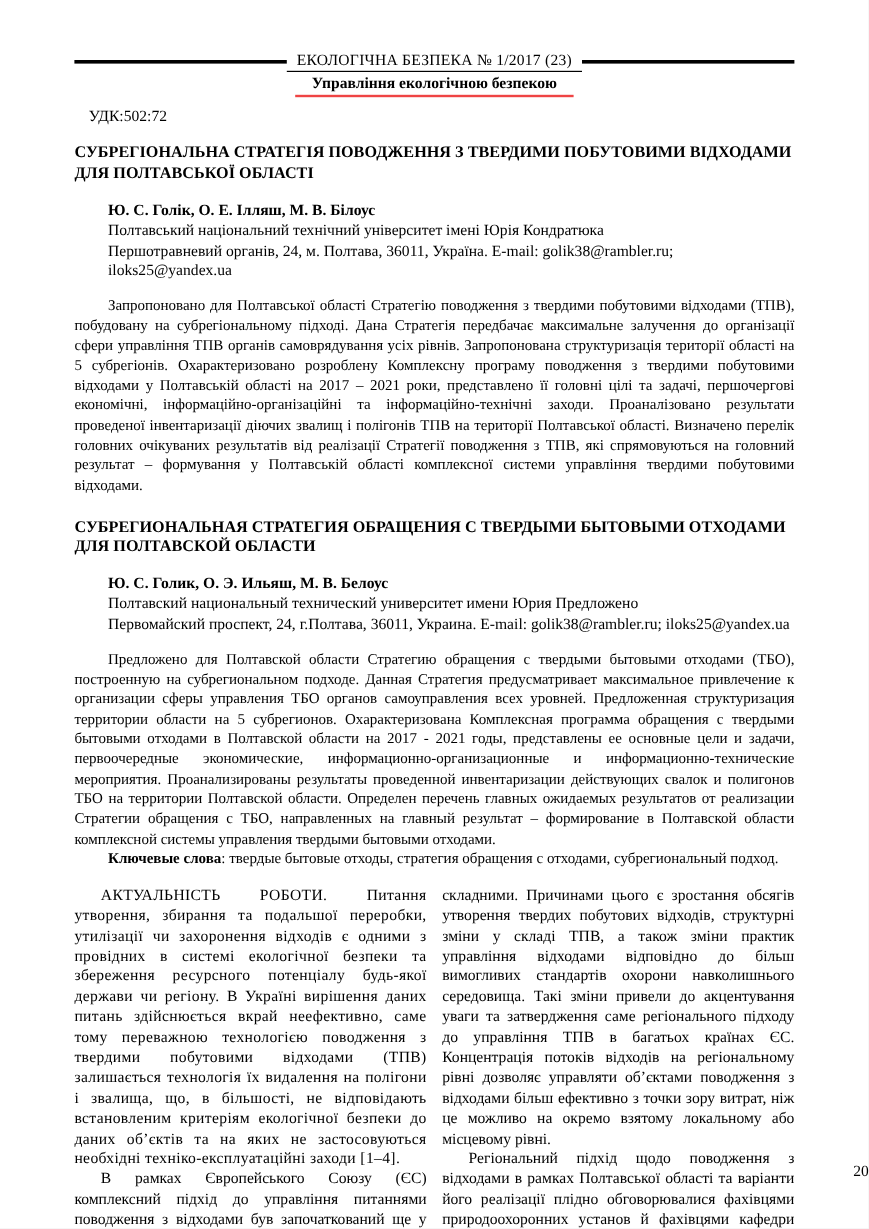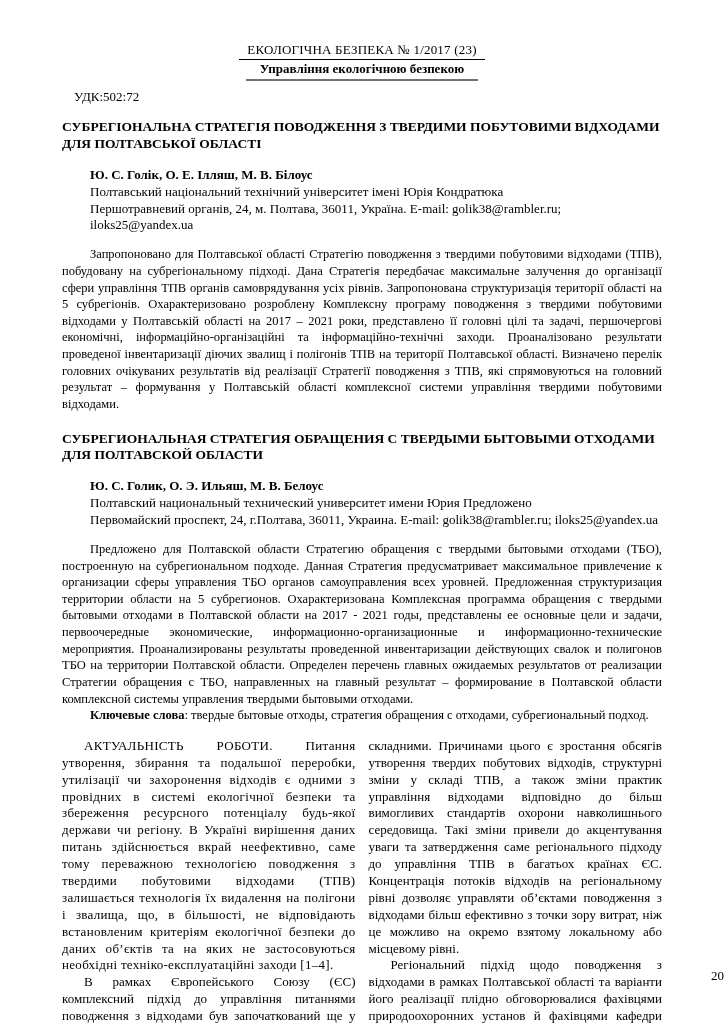--- a/index.html
+++ b/index.html
@@ -13,37 +13,36 @@
     color: #000;
     overflow: hidden;
   }
   .content { margin: 0 62px; width: 600px; }
 
   
   .journal-header {
     display: flex;
     align-items: center;
     margin-top: 42px;
-    flex-direction: column;
   }
   .rule { flex: 1; height: 3px; background: #000; }
   .journal-name {
     font-size: 13px;
     letter-spacing: .2px;
     padding: 0 8px 1px 8px;
     border-bottom: 1.5px solid #000;
     white-space: nowrap;
   }
   .section-name {
     font-size: 13px;
     font-weight: bold;
     width: fit-content;
     margin: 1px auto 0 auto;
     padding: 0 14px 2px 14px;
-    border-bottom: 2px solid #737373;
+    border-bottom: 2px solid #ef4444;
     white-space: nowrap;
   }
 
   .udc { font-size: 13px; margin-top: 8px; margin-left: 12px; }
 
   
   .paper-title {
     font-size: 13.5px;
     font-weight: bold;
     line-height: 1.25;

